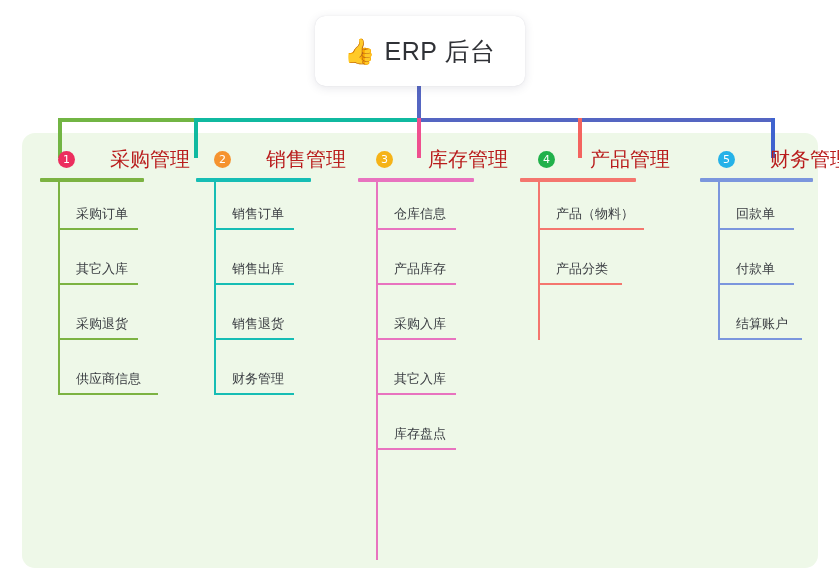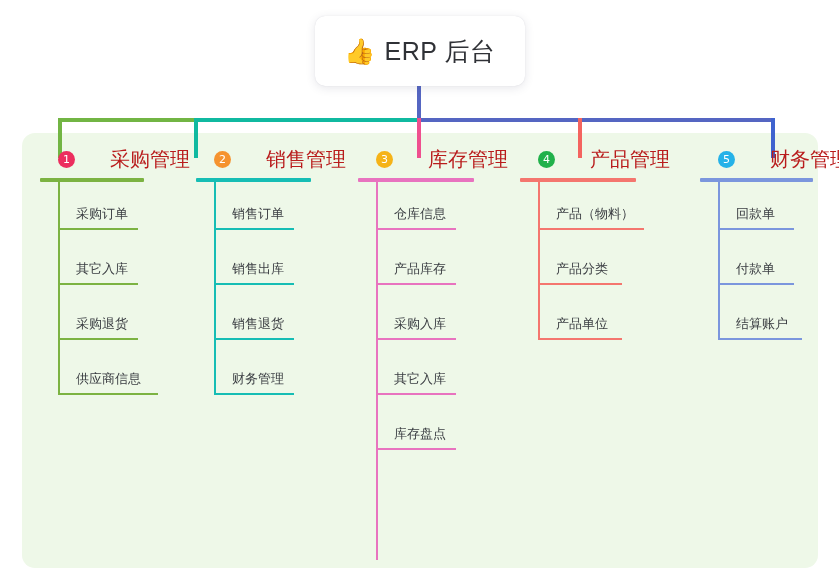--- a/index.html
+++ b/index.html
@@ -257,24 +257,20 @@
         <div class="items">
           <div class="spine" style="background: rgb(244, 118, 110); height: 158px;"></div>
           <div class="item">
             <span class="item-label">产品（物料）</span>
             <div class="item-rule" style="width: 106px; background: rgb(244, 118, 110);"></div>
           </div>
           <div class="item">
             <span class="item-label">产品分类</span>
             <div class="item-rule" style="width: 84px; background: rgb(244, 118, 110);"></div>
           </div>
-          <div class="item">
-            <span class="item-label">产品单位</span>
-            <div class="item-rule" style="width: 84px; background: rgb(244, 118, 110);"></div>
-          </div>
         </div>
       </div>
       <div class="column" style="left: 700px; top: 146px;">
         <div class="col-head">
           <span class="badge" style="background: rgb(37, 178, 232);">5</span>
           <span class="col-title">财务管理</span>
         </div>
         <div class="head-rule" style="width: 113px; background: rgb(123, 150, 221);"></div>
         <div class="items">
           <div class="spine" style="background: rgb(123, 150, 221); height: 158px;"></div>

